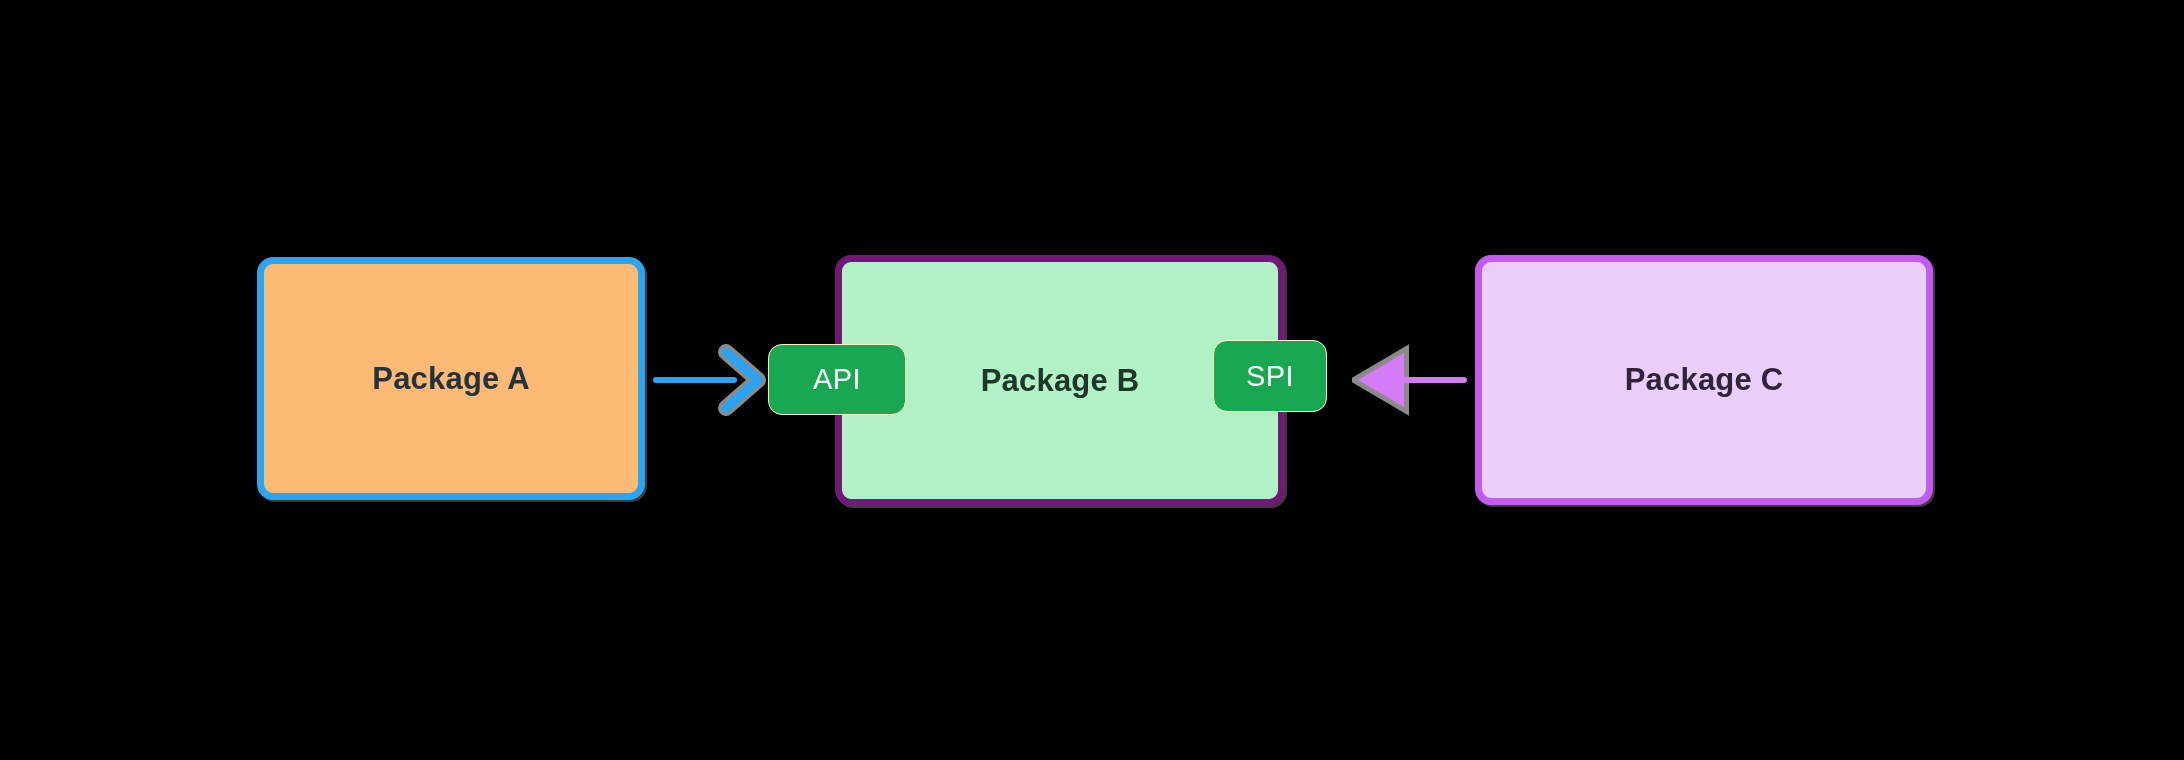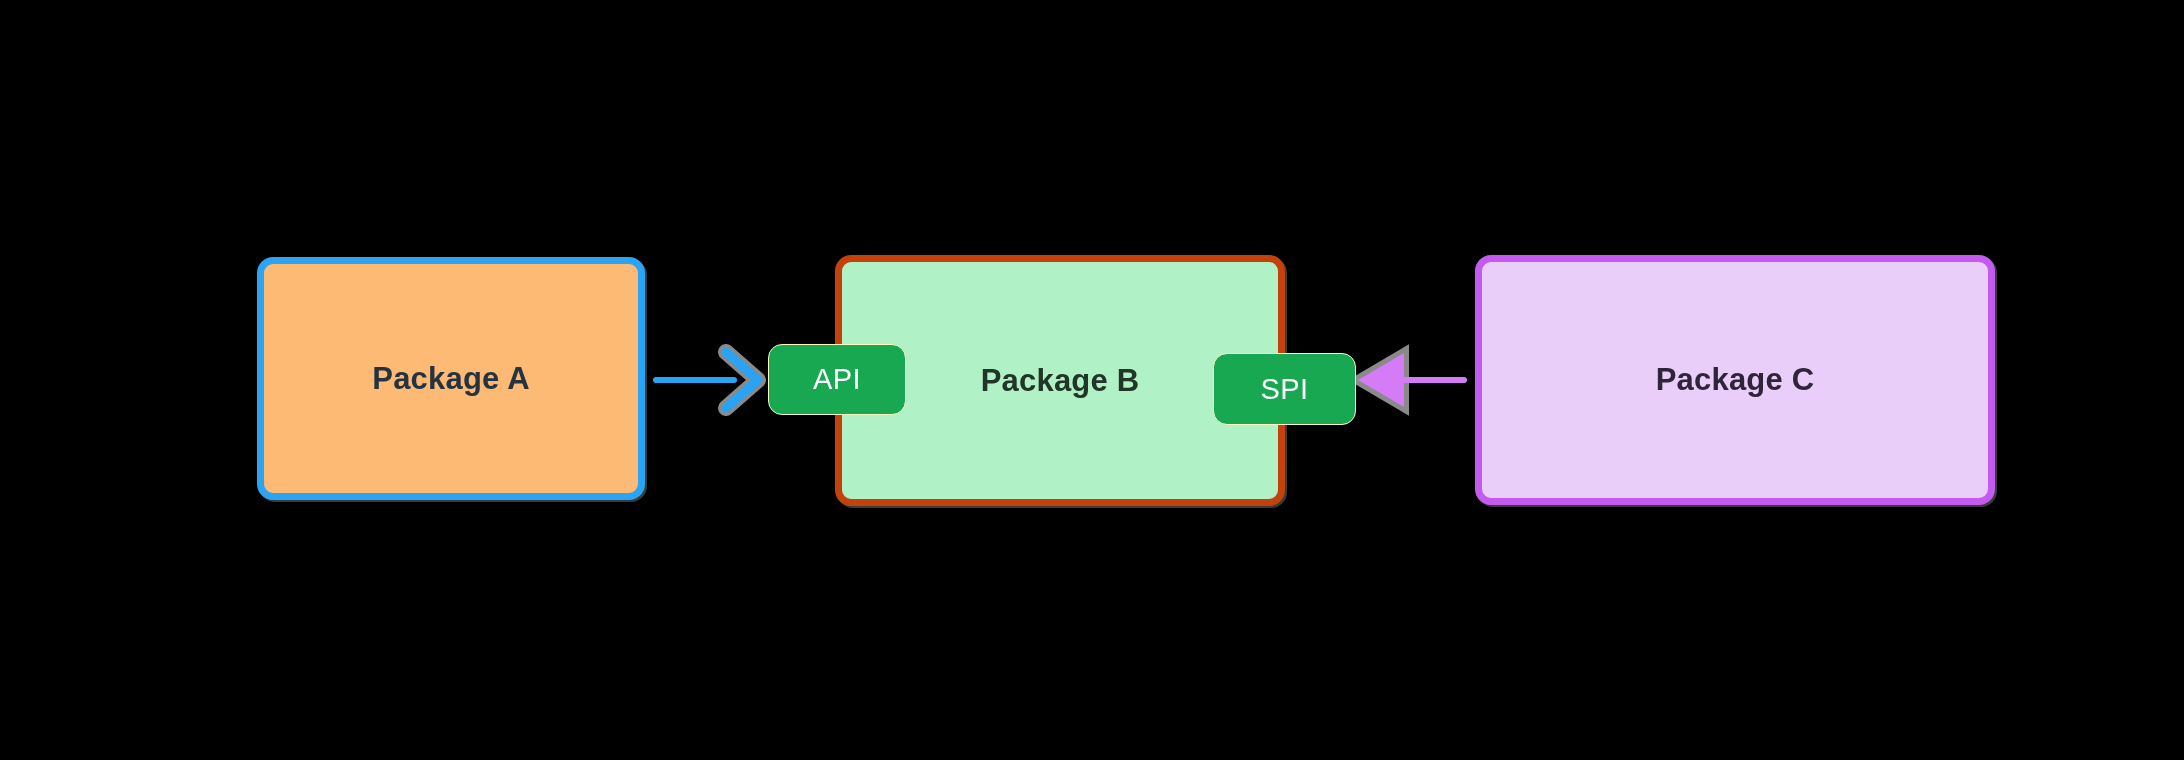--- a/index.html
+++ b/index.html
@@ -33,27 +33,27 @@
     width: 388px; height: 243px;
     background: #fdba74;
     border: 7px solid #2AA4F3;
     box-shadow: 2px 2px 0 rgba(130,130,130,0.45);
   }
   .node-a .node-label { color: #253340; }
   .node-b {
     left: 835px; top: 255px;
     width: 450px; height: 251px;
     background: #B1F1C6;
-    border: 7px solid #c2410c;
+    border: 7px solid #701a75;
     box-shadow: 2px 2px 0 rgba(130,130,130,0.45);
   }
   .node-b .node-label { color: #213528; }
   .node-c {
     left: 1475px; top: 255px;
-    width: 520px; height: 250px;
+    width: 458px; height: 250px;
     background: #E8CEF9;
     border: 7px solid #C45BF0;
     box-shadow: 2px 2px 0 rgba(130,130,130,0.45);
   }
   .node-c .node-label { color: #30243A; }
 
   .badge {
     position: absolute;
     box-sizing: border-box;
     background: #18A852;
@@ -68,22 +68,22 @@
     color: #FFFFFF;
     font-size: 29px;
     font-weight: 500;
     letter-spacing: 0.5px;
   }
   .badge-api {
     left: 768px; top: 344px;
     width: 138px; height: 71px;
   }
   .badge-spi {
-    left: 1213px; top: 353px;
-    width: 143px; height: 72px;
+    left: 1213px; top: 340px;
+    width: 114px; height: 72px;
   }
 
   .arrow-svg {
     position: absolute;
     z-index: 4;
   }
   .arrow-a { left: 648px; top: 344px; }
   .arrow-c { left: 1352px; top: 344px; }
 </style>
 </head>

